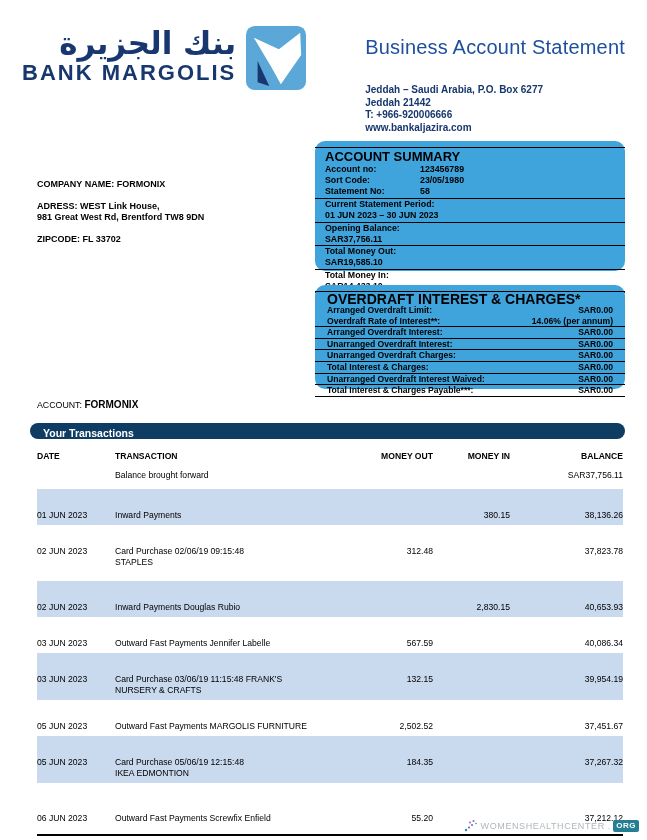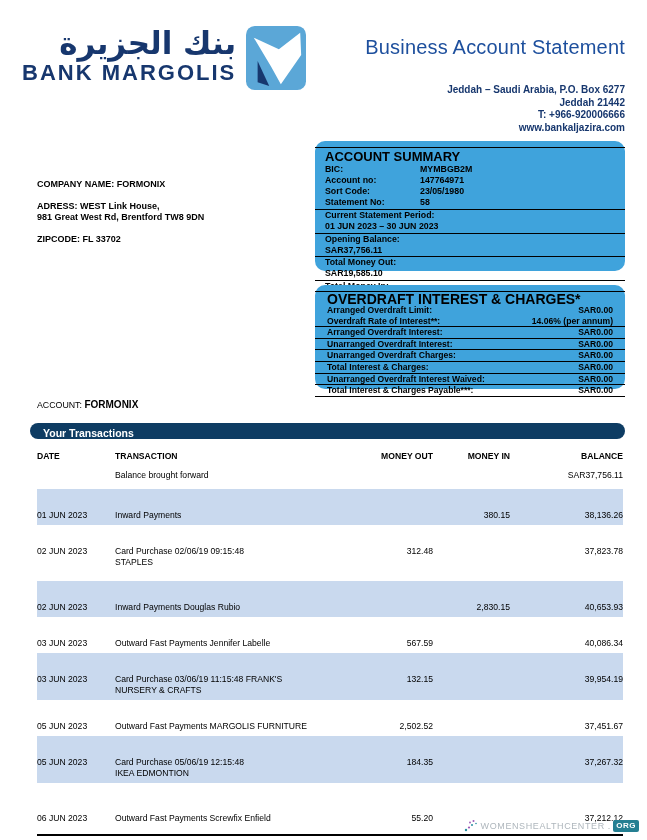--- a/index.html
+++ b/index.html
@@ -7,21 +7,21 @@
   body { font-family:"Liberation Sans", sans-serif; color:#000; }
   .page { position:relative; width:647px; height:840px; background:#fff; overflow:hidden; margin:0 auto; }
 
   
   .logo-block { position:absolute; left:22px; top:26px; display:flex; align-items:flex-start; gap:10px; }
   .logo-text { text-align:right; }
   .logo-ar { font-family:"DejaVu Sans", sans-serif; font-weight:bold; font-size:31px; line-height:34px; color:#17376e; }
   .logo-en { font-size:22px; font-weight:bold; letter-spacing:2px; color:#17376e; line-height:26px; }
   .logo-mark { width:60px; height:64px; }
 
-  .head-right { position:absolute; right:22px; top:36px; text-align:right; }
+  .head-right { position:absolute; right:22px; top:36px; }
   .doc-title { font-size:20px; color:#1d4f9d; letter-spacing:0.2px; margin-bottom:25px; }
   .addr-line { font-size:10px; font-weight:bold; color:#17376e; line-height:12.5px; }
 
   
   .company { position:absolute; left:37px; top:179px; width:265px; font-size:9px; font-weight:bold; line-height:11px; }
   .company .sp { height:11px; }
 
   
   .bluebox { position:absolute; left:315px; width:310px; background:#3fa3dc; border-radius:10px; padding-top:6px; }
   .bluebox .topline { border-top:1.6px solid #000; }
@@ -100,29 +100,25 @@
     <div>ADRESS: WEST Link House,</div>
     <div>981 Great West Rd, Brentford TW8 9DN</div>
     <div class="sp"></div>
     <div>ZIPCODE: FL 33702</div>
   </div>
 
   <div class="bluebox sumbox">
     <div class="topline"></div>
     <div class="boxtitle-lg">ACCOUNT SUMMARY</div>
 
-      <div class="sfield">
-        <span class="lbl">BIC:</span>
-        <span class="val">MYMBGB2M</span>
-      </div>
 
 
       <div class="sfield">
         <span class="lbl">Account no:</span>
-        <span class="val">147764971</span>
+        <span class="val">123456789</span>
       </div>
 
       <div class="sfield">
         <span class="lbl">Sort Code:</span>
         <span class="val">23/05/1980</span>
       </div>
 
       <div class="sfield">
         <span class="lbl">Statement No:</span>
         <span class="val">58</span>

